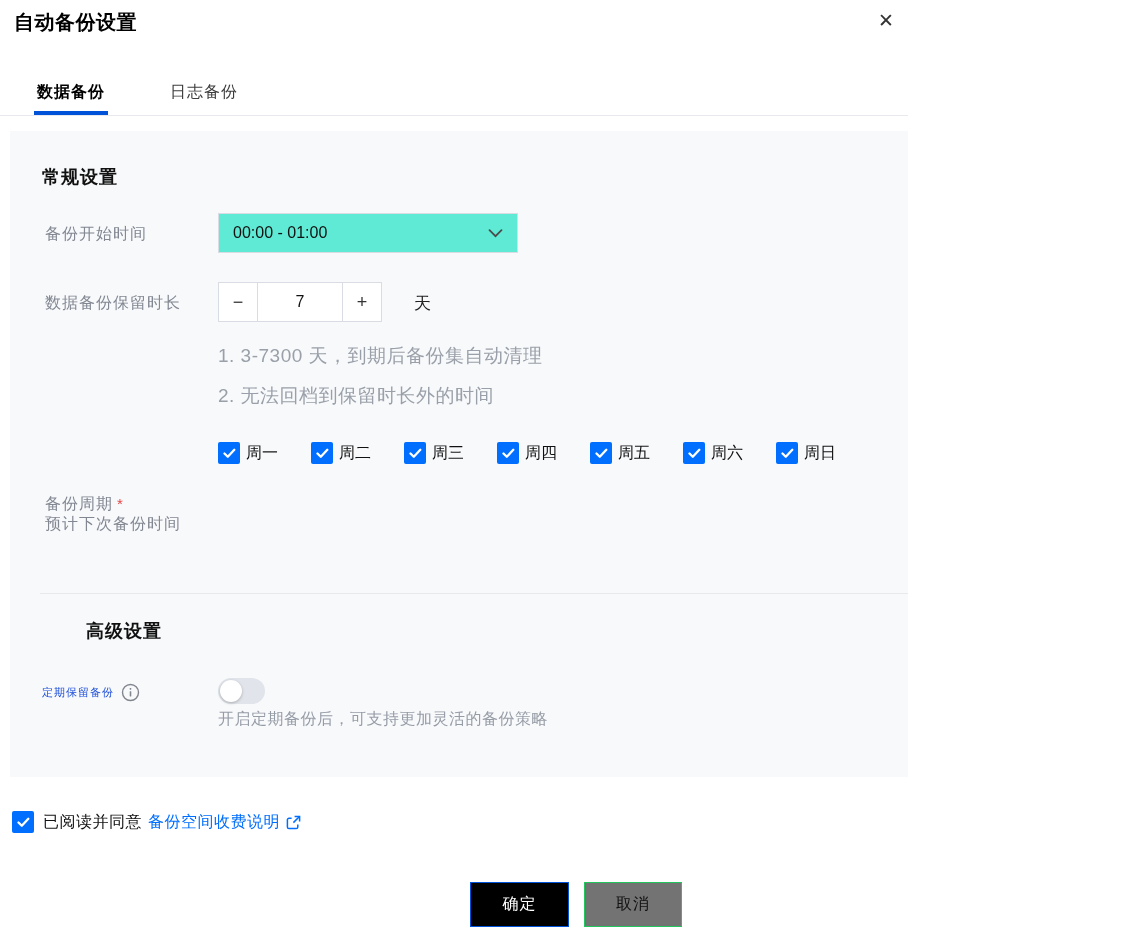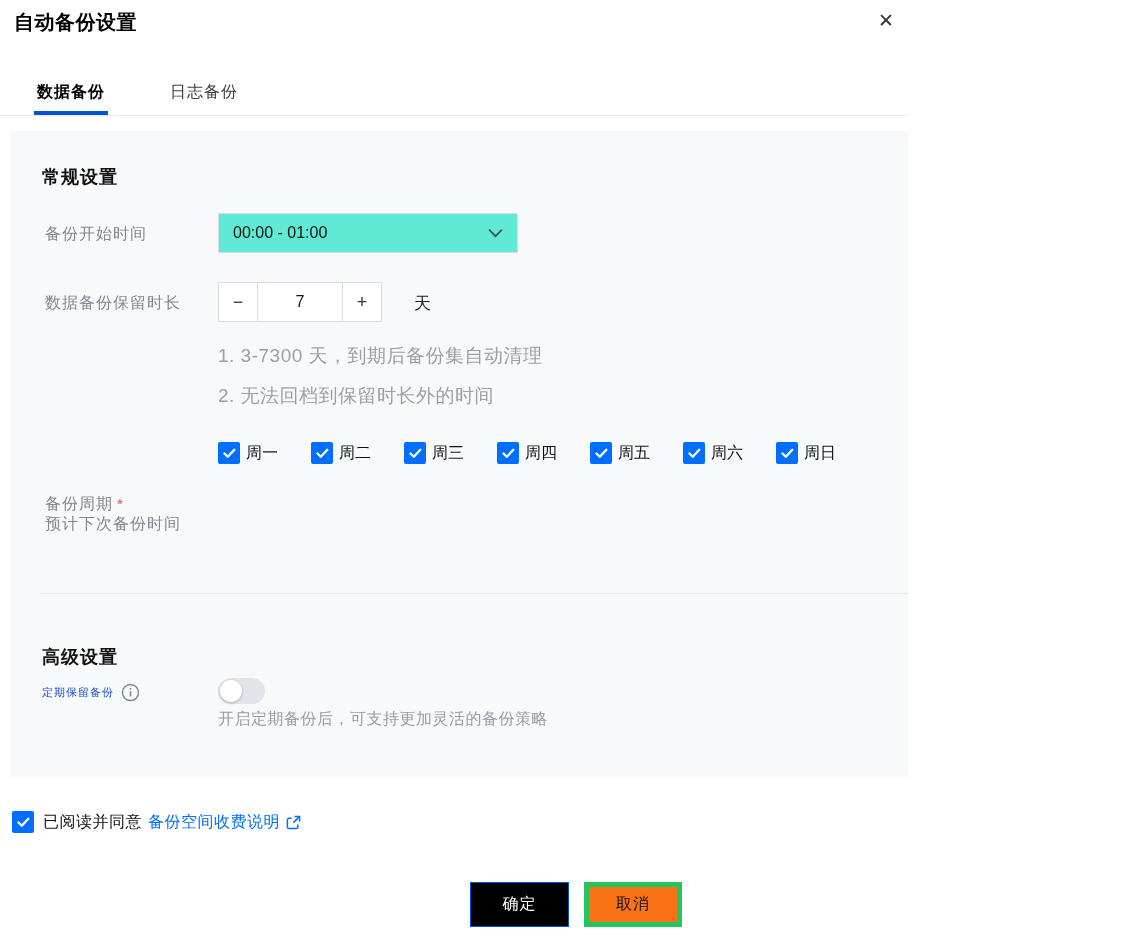--- a/index.html
+++ b/index.html
@@ -14,21 +14,21 @@
   .tabs { position:absolute; left:0; top:72px; width:1147px; height:44px; border-bottom:1px solid #e7e9ee; }
   .tab { position:absolute; top:10px; font-size:16px; color:#3c3c3c; cursor:pointer; letter-spacing:1px; }
   .tab.active { font-weight:bold; color:#000; }
   .tab.active::after { content:""; position:absolute; left:-3px; right:-3px; bottom:-12px; height:4px; background:#0052d9; }
   .tab-data { left:37px; }
   .tab-log  { left:170px; }
 
   .panel { position:absolute; left:10px; top:131px; width:1130px; height:646px; background:#f8f9fb; }
   .section-heading { position:absolute; left:32px; font-size:18px; font-weight:bold; color:#111; letter-spacing:1px; }
   .h-general { top:34px; }
-  .h-advanced { top:514px; }
+  .h-advanced { top:488px;margin-left:44px; }
 
   .field-label { position:absolute; left:35px; font-size:16px; color:#828792; letter-spacing:1px; }
   .required { color:#e54545; margin-left:4px; font-size:15px; }
 
   .select-box { position:absolute; left:208px; top:82px; width:300px; height:40px; background:#5eead4; border:1px solid #d9dce3;
                 display:flex; align-items:center; padding:0 14px; cursor:pointer; }
   .select-value { font-size:16px; color:#111; }
   .select-box .chev { margin-left:auto; display:flex; }
 
   .stepper { position:absolute; left:208px; top:151px; display:flex; }
@@ -61,21 +61,21 @@
                  box-shadow:0 1px 3px rgba(0,0,0,.25); }
 
   .agreement { position:absolute; left:12px; top:811px; display:flex; align-items:center; }
   .agreement .text { margin-left:9px; font-size:16px; color:#111; letter-spacing:.5px; }
   .agreement .link { margin-left:6px; font-size:16px; color:#006eff; cursor:pointer; letter-spacing:.5px; }
   .agreement .ext { margin-left:6px; display:flex; cursor:pointer; }
 
   .btn { position:absolute; top:882px; height:45px; display:flex; align-items:center; justify-content:center;
          font-size:16px; cursor:pointer; letter-spacing:1px; }
   .btn-confirm { left:470px; width:99px; background:#000000; color:#fff; border:1px solid #0052d9; }
-  .btn-cancel  { left:584px; width:98px; background:#f97316; color:#111; border:5px solid #22c55e; }
+  .btn-cancel  { left:584px; width:98px; background:#737373; color:#111; border:1px solid #22c55e; }
 </style>
 </head>
 <body>
 
 <div class="dialog">
 
   <div class="dialog-title">自动备份设置</div>
   <div class="close-btn">
     <span>✕</span>
   </div>

